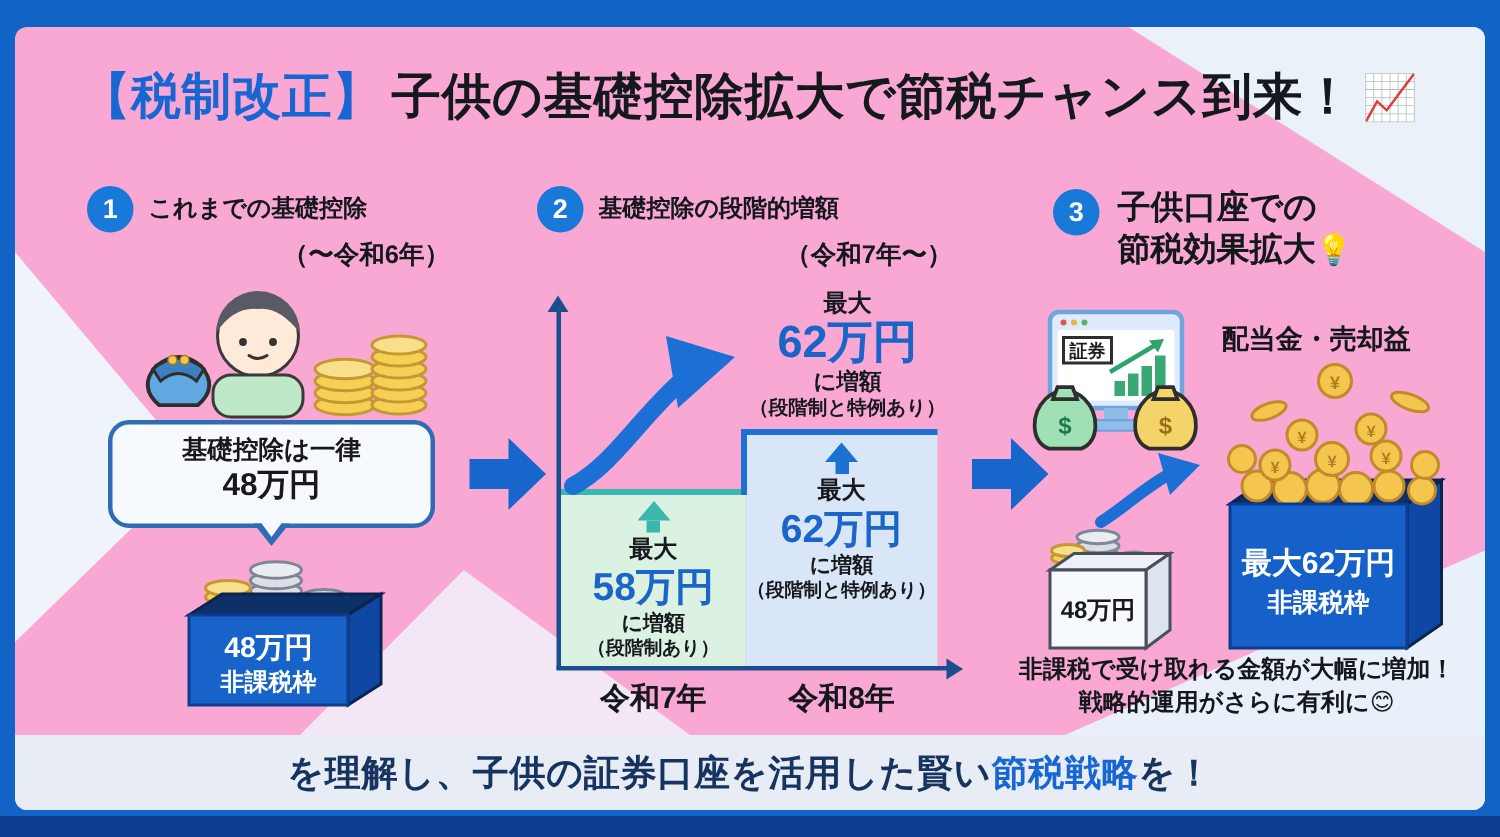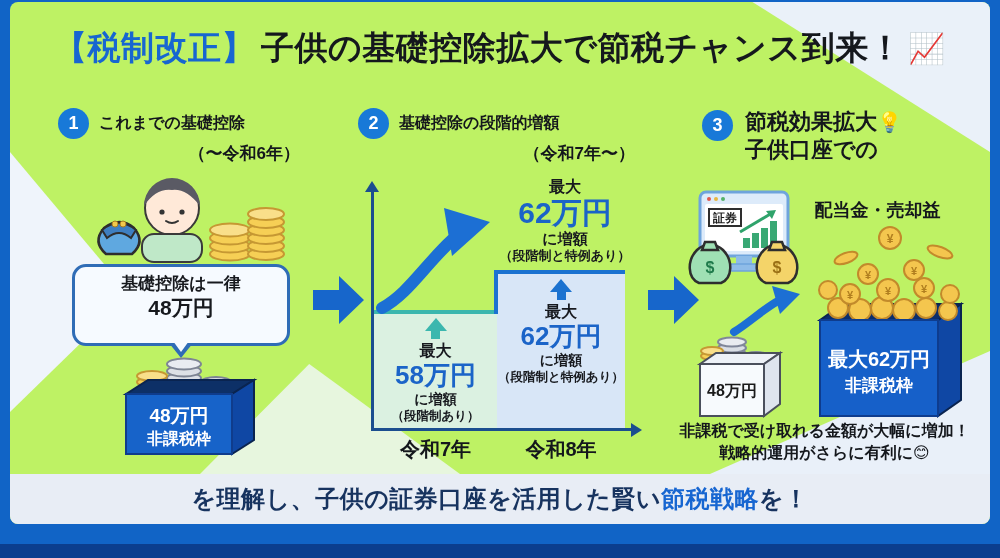--- a/index.html
+++ b/index.html
@@ -1,40 +1,40 @@
 <!DOCTYPE html>
 <html><head>
 <meta charset="utf-8">
 <style>
   html,body{margin:0;padding:0;background:#0B3E8E;}
   .page{position:relative;width:1000px;height:558px;background:#1164C6;overflow:hidden;
         font-family:"Liberation Sans","DejaVu Sans",sans-serif;}
   .bottom-strip{position:absolute;left:0;bottom:0;width:100%;height:14px;background:#0B3E8E;}
-  .card{position:absolute;left:10px;top:2px;width:980px;height:522px;background:#bef264;
+  .card{position:absolute;left:10px;top:18px;width:980px;height:522px;background:#f9a8d4;
         border-radius:8px;overflow:hidden;}
   .deco{position:absolute;pointer-events:none;}
   .d1{right:0;top:0;width:330px;height:150px;background:#EAF1F9;clip-path:polygon(100% 0,100% 100%,28% 0);}
   .d2{left:0;top:150px;width:120px;height:260px;background:#EFF4FB;clip-path:polygon(0 0,100% 55%,0 100%);}
   .d3{right:0;bottom:50px;width:280px;height:150px;background:#E9F0F9;clip-path:polygon(100% 100%,0 100%,100% 18%);}
   .d4{left:190px;bottom:50px;width:260px;height:110px;background:#F1F6FC;clip-path:polygon(0 100%,100% 100%,42% 0);opacity:.8;}
 
   .title{position:absolute;left:0;top:24px;width:100%;display:flex;justify-content:center;
          align-items:center;gap:6px;font-size:33px;font-weight:800;letter-spacing:.5px;}
   .title .tag{color:#1766D1;}
   .title .main{color:#15181D;}
   .title .emoji{font-size:30px;}
 
   .badge{width:31px;height:31px;border-radius:50%;background:#1879D8;color:#fff;display:flex;
          align-items:center;justify-content:center;font-size:18px;font-weight:800;flex:0 0 31px;}
   .sec-head{position:absolute;display:flex;align-items:center;gap:10px;}
   .sec-heading{font-size:16px;font-weight:800;color:#14171C;white-space:nowrap;}
   .sec-sub{position:absolute;font-size:17px;font-weight:800;color:#14171C;text-align:right;}
   .h3-lines{position:absolute;font-size:22px;font-weight:800;color:#14171C;line-height:28px;}
 
-  .bubble{position:absolute;left:62px;top:262px;width:218px;height:82px;background:#F6FAFF;
+  .bubble{position:absolute;left:62px;top:262px;width:218px;height:72px;background:#F6FAFF;
           border:3px solid #2F6CB6;border-radius:14px;text-align:center;padding-top:6px;
           box-sizing:border-box;}
   .bubble:after{content:"";position:absolute;left:50%;bottom:-15px;margin-left:-12px;width:0;height:0;
           border:12px solid transparent;border-top:15px solid #2F6CB6;border-bottom:0;}
   .bubble:before{content:"";position:absolute;left:50%;bottom:-9px;margin-left:-8px;width:0;height:0;
           border:8px solid transparent;border-top:11px solid #F6FAFF;border-bottom:0;z-index:1;}
   .b1{font-size:17px;font-weight:800;color:#17191E;line-height:22px;}
   .b2{font-size:21px;font-weight:800;color:#17191E;line-height:26px;}
   .b3{font-size:13px;font-weight:800;color:#17191E;line-height:16px;}
 
@@ -205,22 +205,22 @@
     </div>
 
     <svg class="flow-arrow" style="left:638px;top:271px;" viewBox="0 0 52 54">
       <polygon points="0,17 26,17 26,3 51,27 26,51 26,37 0,37" fill="#1766CB"></polygon>
     </svg>
 
     <div class="sec-head" style="left:692px;top:108px;">
       <div class="badge">3</div>
     </div>
     <div class="h3-lines" style="left:735px;top:106px;">
+      <div>子供口座での</div>
       <div><span>節税効果拡大</span><span style="font-size:20px;">💡</span></div>
-      <div>子供口座での</div>
     </div>
 
     <svg style="left:676px;top:186px;" width="115" height="102" viewBox="0 0 115 102">
       <g>
         <rect x="14" y="4" width="88" height="64" rx="6" fill="#DDEBFA" stroke="#6FA4DC" stroke-width="3"></rect>
         <circle cx="23" cy="11" r="2" fill="#E2574C"></circle>
           <circle cx="30" cy="11" r="2" fill="#E8B63F"></circle>
           <circle cx="37" cy="11" r="2" fill="#54B26A"></circle>
         <rect x="19" y="16" width="78" height="47" rx="2" fill="#FFFFFF"></rect>
         <rect x="23" y="21" width="32" height="17" fill="#FFFFFF" stroke="#2E2E2E" stroke-width="2"></rect>

